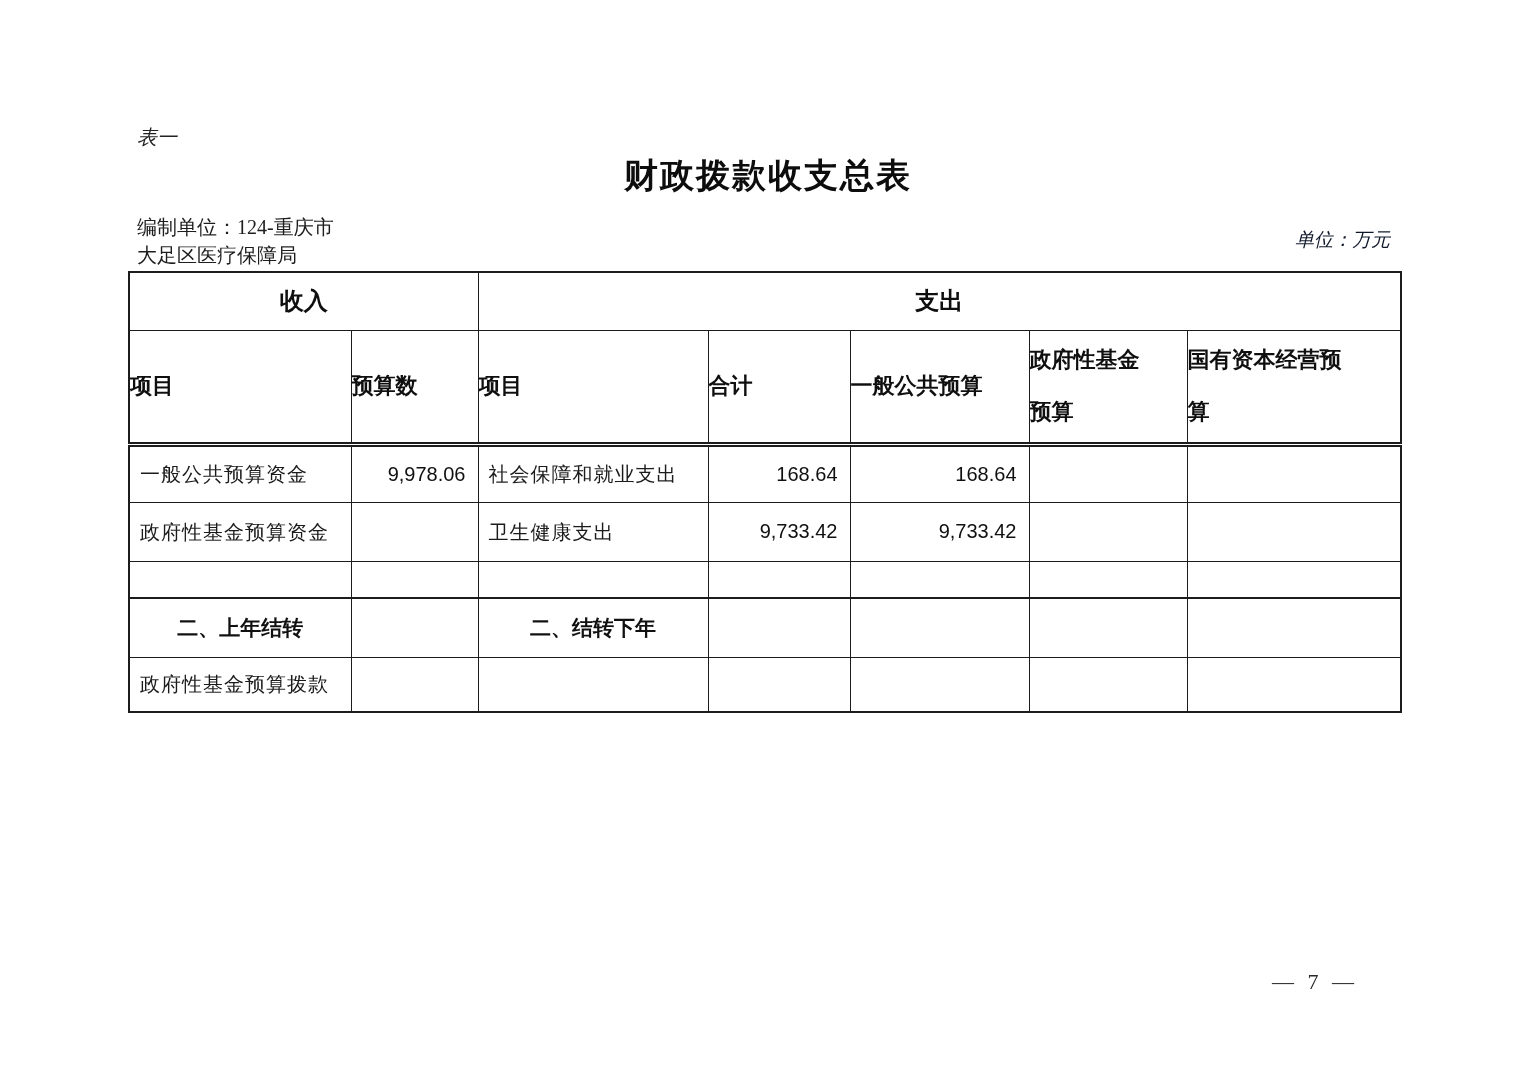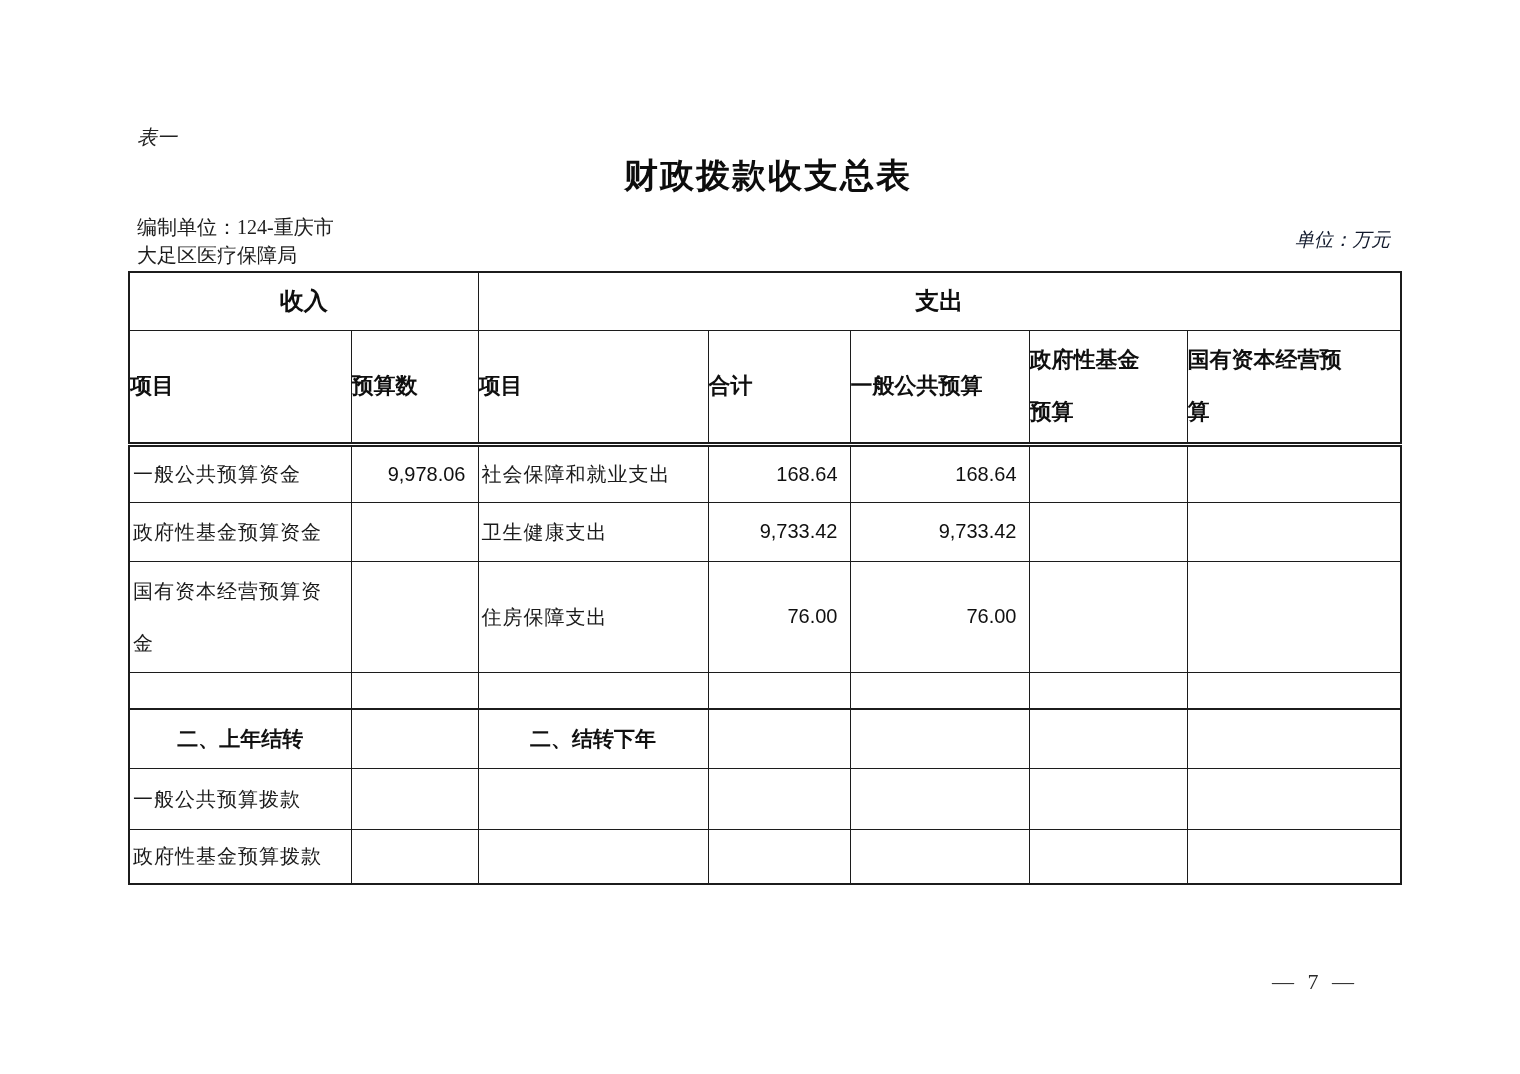--- a/index.html
+++ b/index.html
@@ -61,21 +61,21 @@
     line-height: 2.35;
     border-bottom: 5px double #1c1c1c;
     font-family: "Liberation Sans", sans-serif; color: #0f0f0f;
   }
   td.sec {
     font-size: 21px; font-weight: bold; text-align: center;
     font-family: "Liberation Sans", sans-serif; color: #101010;
   }
   td.lbl {
     font-size: 20px; text-align: left;
-    padding: 0 8px 0 3px;
+    padding: 0 8px 0 10px;
     font-family: "Liberation Serif", serif;
     letter-spacing: 1px;
     white-space: pre-line;
     line-height: 2.6;
     color: #1b1b1b;
   }
   td.num {
     font-size: 20px; text-align: right;
     padding-right: 12px;
     font-family: "Liberation Sans", sans-serif;
@@ -145,30 +145,20 @@
     <tr style="height:59px">
       <td class="lbl">政府性基金预算资金</td>
       <td class="num"></td>
       <td class="lbl">卫生健康支出</td>
       <td class="num">9,733.42</td>
       <td class="num">9,733.42</td>
       <td class="num"></td>
       <td class="num"></td>
     </tr>
 
-    <tr style="height:111px">
-      <td class="lbl">国有资本经营预算资
-金</td>
-      <td class="num"></td>
-      <td class="lbl">住房保障支出</td>
-      <td class="num">76.00</td>
-      <td class="num">76.00</td>
-      <td class="num"></td>
-      <td class="num"></td>
-    </tr>
 
     <tr style="height:37px">
       <td class="lbl"></td>
       <td class="num"></td>
       <td class="lbl"></td>
       <td class="num"></td>
       <td class="num"></td>
       <td class="num"></td>
       <td class="num"></td>
     </tr>
@@ -176,29 +166,20 @@
     <tr class="thick-top" style="height:59px">
       <td class="sec">二、上年结转</td>
       <td class="num"></td>
       <td class="sec">二、结转下年</td>
       <td class="num"></td>
       <td class="num"></td>
       <td class="num"></td>
       <td class="num"></td>
     </tr>
 
-    <tr style="height:61px">
-      <td class="lbl">一般公共预算拨款</td>
-      <td class="num"></td>
-      <td class="lbl"></td>
-      <td class="num"></td>
-      <td class="num"></td>
-      <td class="num"></td>
-      <td class="num"></td>
-    </tr>
 
     <tr style="height:55px">
       <td class="lbl">政府性基金预算拨款</td>
       <td class="num"></td>
       <td class="lbl"></td>
       <td class="num"></td>
       <td class="num"></td>
       <td class="num"></td>
       <td class="num"></td>
     </tr>

